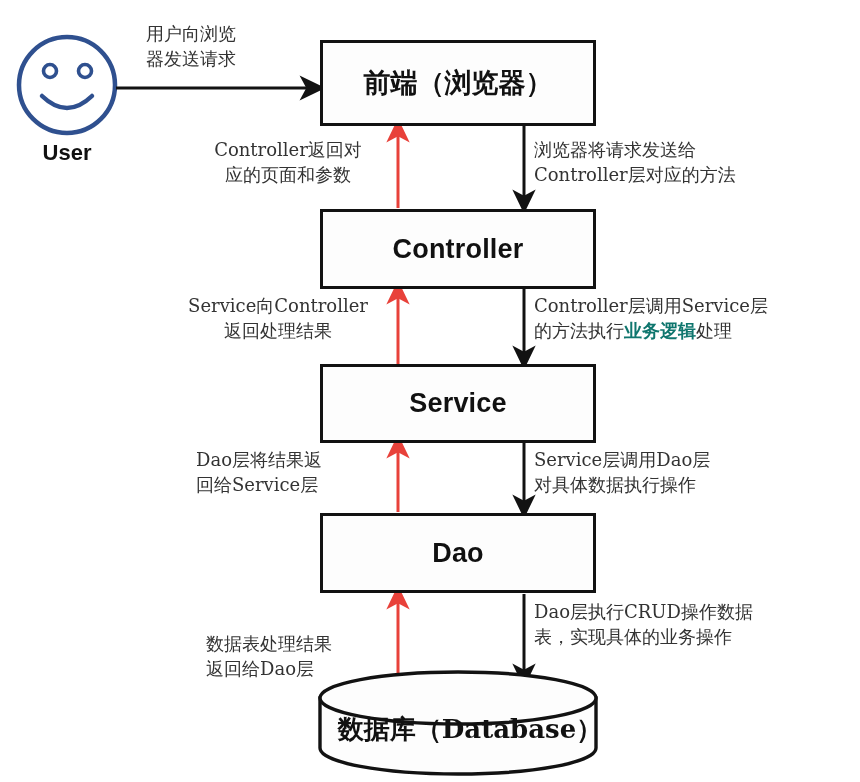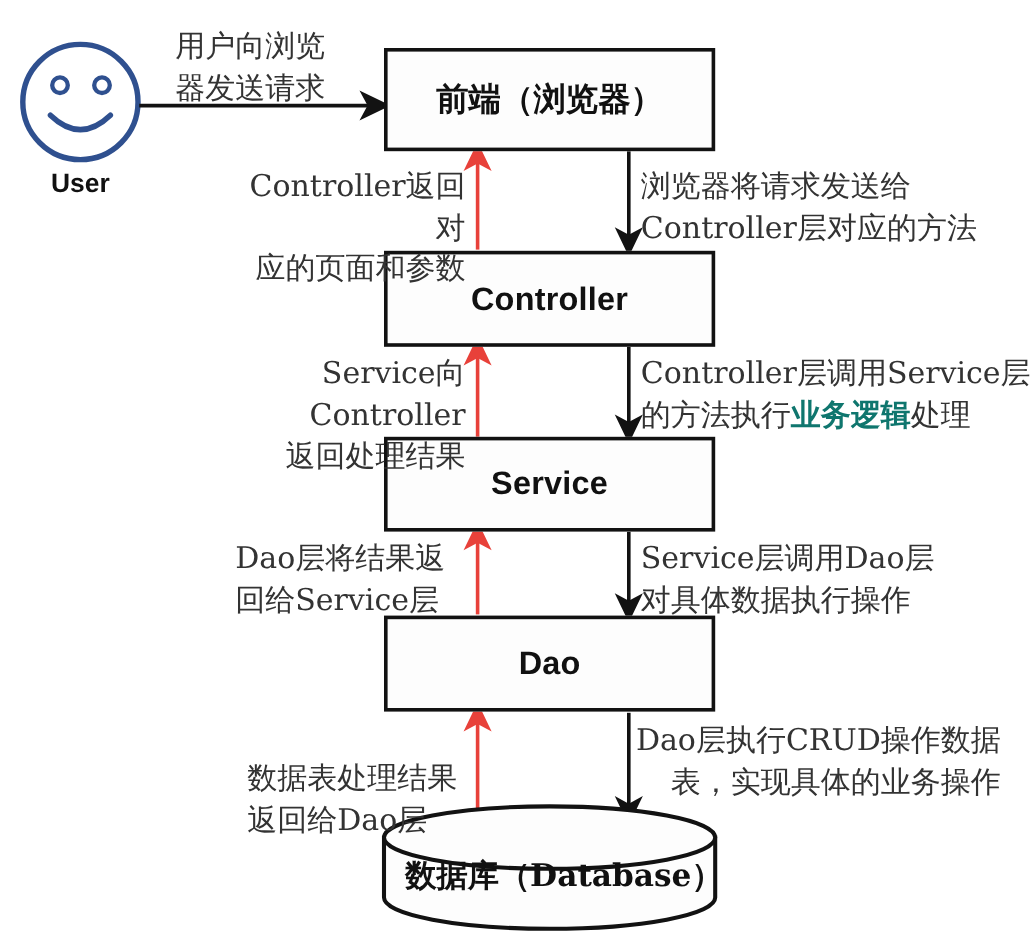--- a/index.html
+++ b/index.html
@@ -50,28 +50,28 @@
     position: absolute;
     width: 276px;
     text-align: center;
     font-size: 26px;
     font-weight: bold;
     color: #111111;
     font-family: "DejaVu Serif", "Liberation Serif", serif;
   }
   .edge-label {
     position: absolute;
-    font-size: 25px;
+    font-size: 18px;
     line-height: 1.38;
     color: #333333;
     font-family: "DejaVu Serif", "Liberation Serif", serif;
     white-space: pre-line;
   }
   .edge-label.left-al { text-align: left; }
-  .edge-label.right-al { text-align: right; }
+  .edge-label.right-al { text-align: center; }
   .hl { color: #0f766e; font-weight: bold; }
 </style>
 </head>
 <body>
 
 <div id="canvas">
 
   <svg class="layer" viewBox="0 0 860 782">
     <defs>
       <marker id="ahBlack" markerWidth="9" markerHeight="9" refX="4.5" refY="4.2" orient="auto" markerUnits="strokeWidth">
@@ -150,16 +150,16 @@
 
   <div class="edge-label left-al" style="left:196px; top:448px; width:200px;">Dao层将结果返
 回给Service层</div>
 
   <div class="edge-label left-al" style="left:534px; top:448px; width:300px;">Service层调用Dao层
 对具体数据执行操作</div>
 
   <div class="edge-label left-al" style="left:206px; top:632px; width:195px;">数据表处理结果
 返回给Dao层</div>
 
-  <div class="edge-label left-al" style="left:512px; top:600px; width:322px;text-align:right;">Dao层执行CRUD操作数据
+  <div class="edge-label left-al" style="left:534px; top:600px; width:322px;">Dao层执行CRUD操作数据
 表，实现具体的业务操作</div>
 
 </div>
 
 </body></html>

